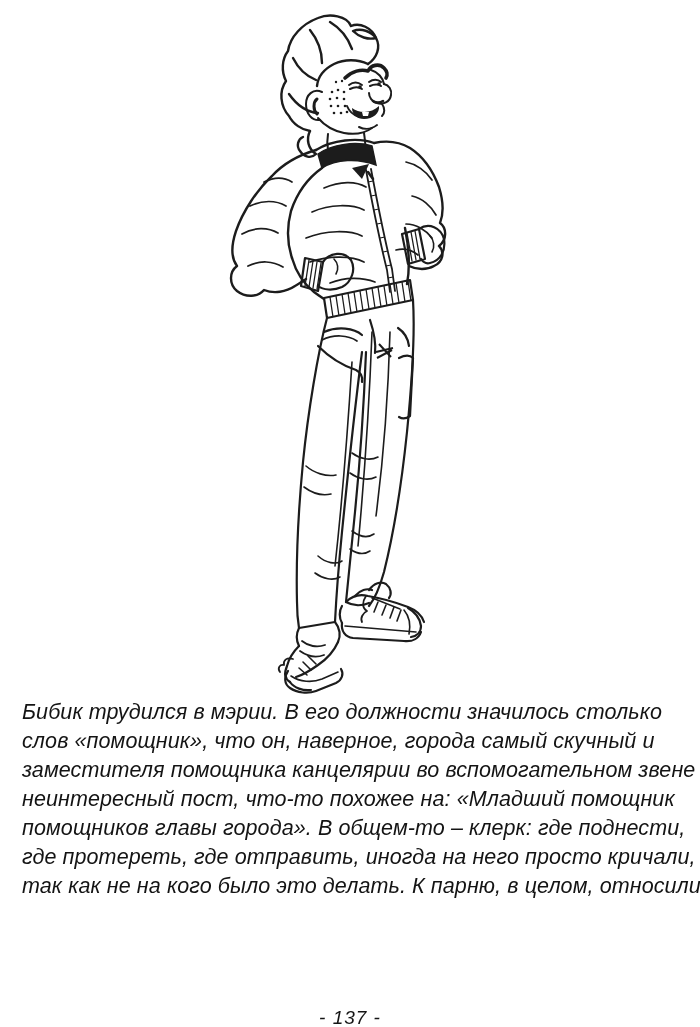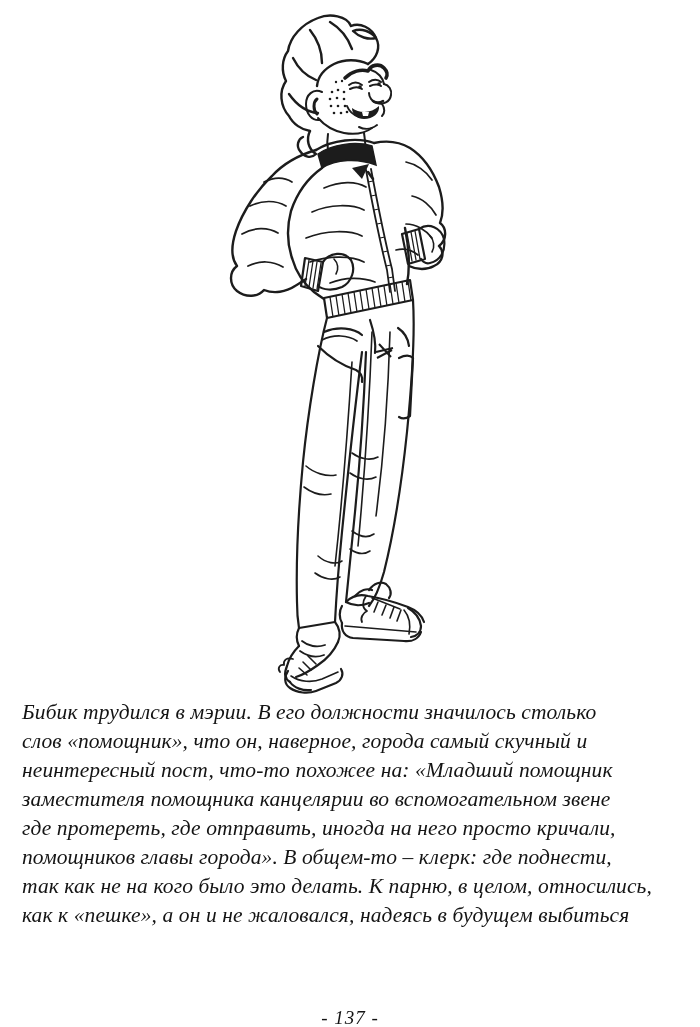--- a/index.html
+++ b/index.html
@@ -2,21 +2,21 @@
 <html><head>
 <meta charset="utf-8">
 <style>
   html,body{margin:0;padding:0;background:#888;}
   .page{
     position:relative;
     width:700px;height:1027px;
     background:#ffffff;
     margin:0 auto;
     overflow:hidden;
-    font-family:Liberation Serif, serif;
+    font-family:Liberation Sans, sans-serif;
     color:#141414;
   }
   .figure-wrap{
     position:absolute;top:0;left:0;width:700px;height:700px;
   }
   .figure-wrap svg{display:block;width:700px;height:700px;}
   .text-block{
     position:absolute;
     left:22px;right:8px;top:698px;
     font-style:italic;
@@ -230,23 +230,22 @@
         <path d="M300,651 C307,656 316,658 324,655" stroke-width="1.8"></path>
         <path d="M308,656 L316,664 M303,662 L311,670 M299,668 L307,675" stroke-width="1.6"></path>
         <path d="M293,659 C287,657 283,660 284,665 C280,664 277,668 280,672" stroke-width="1.8"></path>
       </g>
     </svg>
   </div>
 
   <div class="text-block">
     <div>Бибик трудился в мэрии. В его должности значилось столько</div>
     <div>слов «помощник», что он, наверное, города самый скучный и</div>
+    <div>заместителя помощника канцелярии во вспомогательном звене</div>
     <div>неинтересный пост, что-то похожее на: «Младший помощник</div>
-    <div>заместителя помощника канцелярии во вспомогательном звене</div>
+    <div>помощников главы города». В общем-то – клерк: где поднести,</div>
     <div>где протереть, где отправить, иногда на него просто кричали,</div>
-    <div>помощников главы города». В общем-то – клерк: где поднести,</div>
     <div>так как не на кого было это делать. К парню, в целом, относились,</div>
-    <div>как к «пешке», а он и не жаловался, надеясь в будущем выбиться</div>
   </div>
 
   <div class="page-number">- 137 -</div>
 
 </div>
 
 </body></html>

